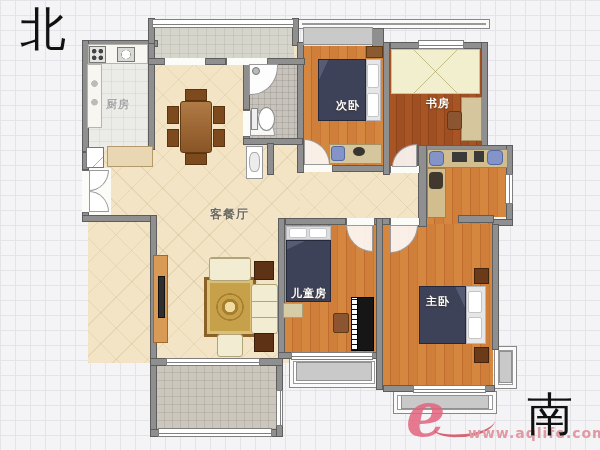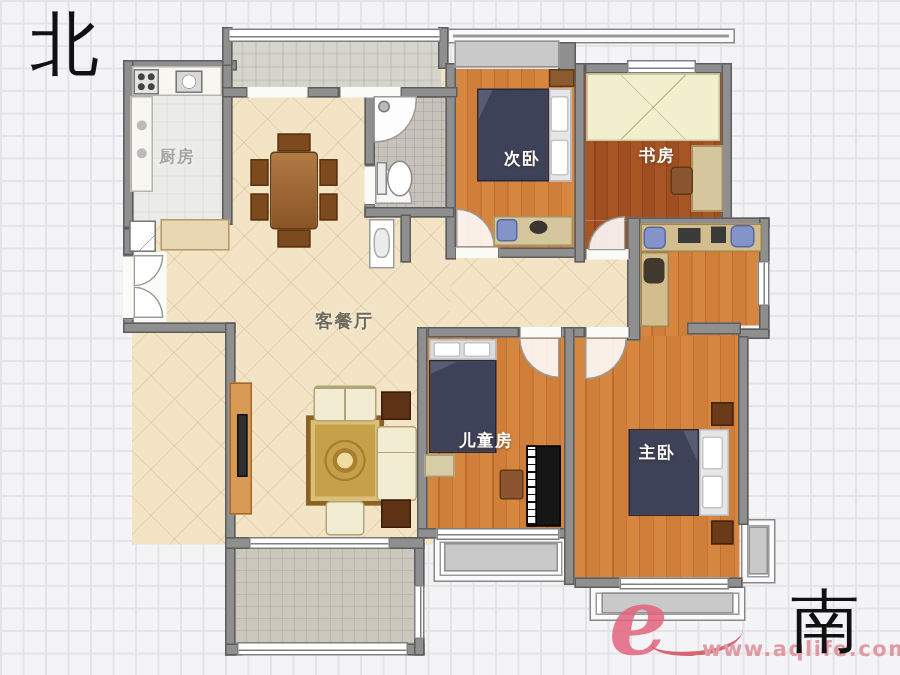--- a/index.html
+++ b/index.html
@@ -220,21 +220,21 @@
        background:linear-gradient(155deg,#565c74 0 10%,#3d4258 11%)"></div>
   <div class="furn" style="left:283px;top:303px;width:20px;height:15px;background:#d6cda6;border:1px solid #a8a076"></div>
   <div class="furn" style="left:351px;top:297px;width:23px;height:54px;background:#161616;border:1px solid #000"></div>
   <div class="furn" style="left:351px;top:297px;width:7px;height:54px;background:repeating-linear-gradient(0deg,#111 0 1px,#fff 1px 5px);border:1px solid #000"></div>
   <div class="furn" style="left:333px;top:313px;width:16px;height:20px;background:#8a5530;border:1px solid #5f3a12;border-radius:2px"></div>
 
   <div class="rlabel" style="left:106px;top:97px;color:#a5a5a5;text-shadow:0 0 2px #fff">厨房</div>
   <div class="rlabel" style="left:210px;top:206px;color:#6f6a5c;font-size:12px;text-shadow:0 0 2px #fff">客餐厅</div>
   <div class="rlabel" style="left:336px;top:98px">次卧</div>
   <div class="rlabel" style="left:426px;top:96px">书房</div>
-  <div class="rlabel" style="left:306px;top:286px">儿童房</div>
+  <div class="rlabel" style="left:291px;top:286px">儿童房</div>
   <div class="rlabel" style="left:426px;top:294px">主卧</div>
 
   <div class="compass" style="left:20px;top:6px">北</div>
   <div class="compass" style="left:527px;top:391px">南</div>
 
   <div class="wm" style="left:406px;top:384px;font-family:'DejaVu Serif',serif;font-style:italic;font-size:62px;line-height:1;color:#e2647f;opacity:.85">e</div>
   <div class="wm" style="left:434px;top:420px;width:62px;height:14px;border-bottom:3px solid #cf4656;border-radius:0 0 100% 100%/0 0 180% 120%;transform:rotate(-5deg);opacity:.8"></div>
   <div class="wm" style="left:468px;top:425px;font-size:14px;color:#df9aa4;letter-spacing:1px">www.aqlife.com</div>
   <div class="compass" style="left:527px;top:391px;width:0;height:0"></div>
 

